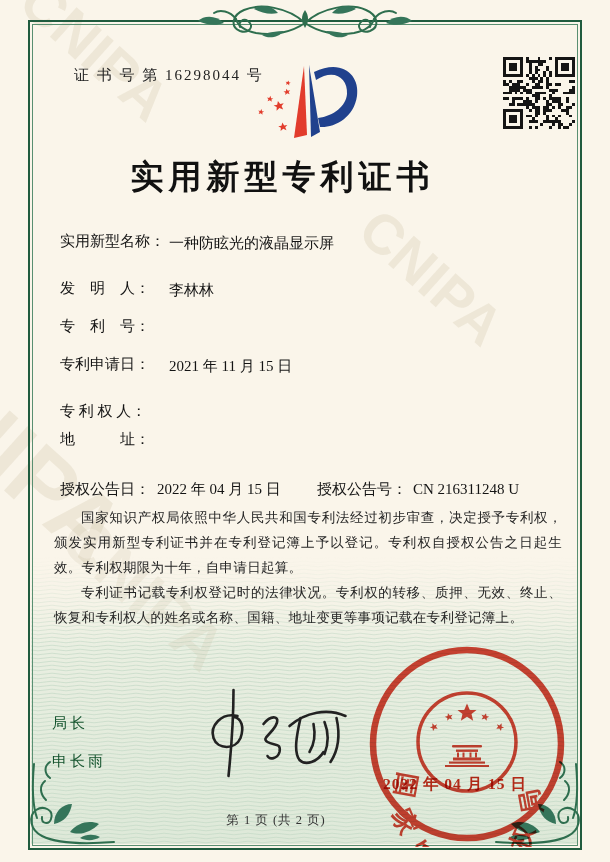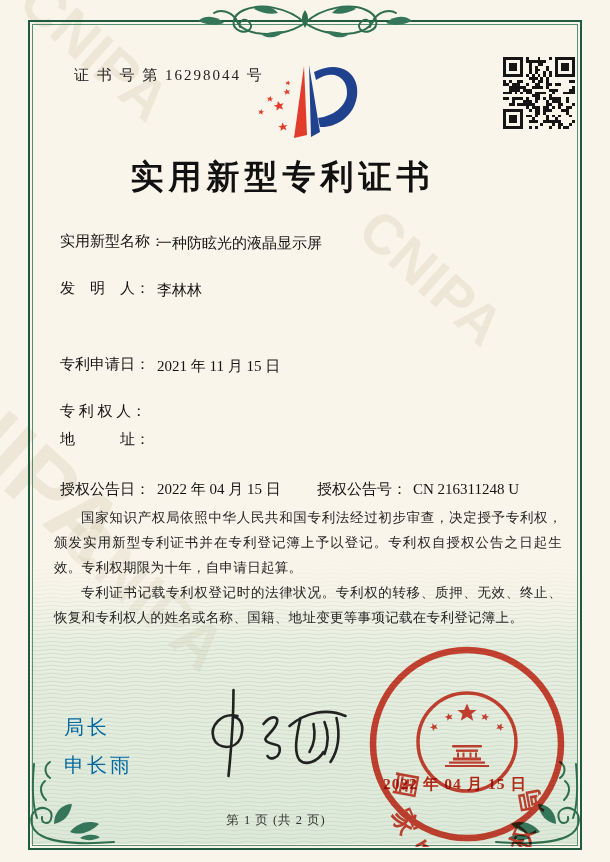--- a/index.html
+++ b/index.html
@@ -25,26 +25,26 @@
   .wm{
     font-family:"Liberation Sans","DejaVu Sans",sans-serif;
     font-weight:bold;color:rgba(198,183,148,0.22);
     transform-origin:0 0;white-space:nowrap;pointer-events:none;
   }
   
   .cert-no{left:74px;top:66px;font-size:15px;letter-spacing:2px;color:#222;}
   .title{left:0;top:155px;width:565px;text-align:center;font-size:33px;font-weight:bold;letter-spacing:5px;color:#111;}
   .field{left:60px;display:flex;font-size:15px;color:#141414;}
   .field .lbl{width:97px;flex:0 0 97px;white-space:pre;}
-  .field .val{width:416px;line-height:22px;}
+  .field .val{width:416px;line-height:22px;margin-left:12px;}
   .grant-row{left:60px;top:480px;font-size:15px;color:#141414;width:500px;}
   .grant-row span{display:inline-block;}
   .paras{left:54px;top:505px;width:508px;font-size:13.5px;line-height:25px;color:#252525;text-align:justify;}
   .paras p{margin:0;text-indent:2em;letter-spacing:0.3px;}
-  .signer{left:64px;font-size:20px;letter-spacing:3px;color:#0369a1;}
+  .signer{left:52px;font-size:15px;letter-spacing:3px;color:#14532d;}
   .footer{left:0;top:812px;width:552px;text-align:center;font-size:12.5px;color:#333;letter-spacing:1px;}
   
   .seal-svg{left:362px;top:642px;mix-blend-mode:multiply;opacity:.93;}
   .seal-date{left:383px;top:774px;font-size:15.5px;font-weight:bold;color:#cf2d1b;letter-spacing:1px;mix-blend-mode:multiply;}
   .sig-svg{left:195px;top:682px;}
   svg{display:block;}
 </style>
 </head>
 <body>
 
@@ -490,20 +490,21 @@
 
 <div class="abs field" style="top:232px;">
   <span class="lbl">实用新型名称：</span>
   <span class="val">一种防眩光的液晶显示屏</span>
 </div>
 <div class="abs field" style="top:279px;">
   <span class="lbl">发　明　人：</span>
   <span class="val">李林林</span>
 </div>
 <div class="abs field" style="top:317px;">
+  <span class="lbl">专　利　号：</span>
 </div>
 <div class="abs field" style="top:355px;">
   <span class="lbl">专利申请日：</span>
   <span class="val">2021 年 11 月 15 日</span>
 </div>
 <div class="abs field" style="top:402px;">
   <span class="lbl">专 利 权 人：</span>
 </div>
 <div class="abs field" style="top:430px;flex-direction:column;">
   <span class="lbl">地　　　址：</span>

